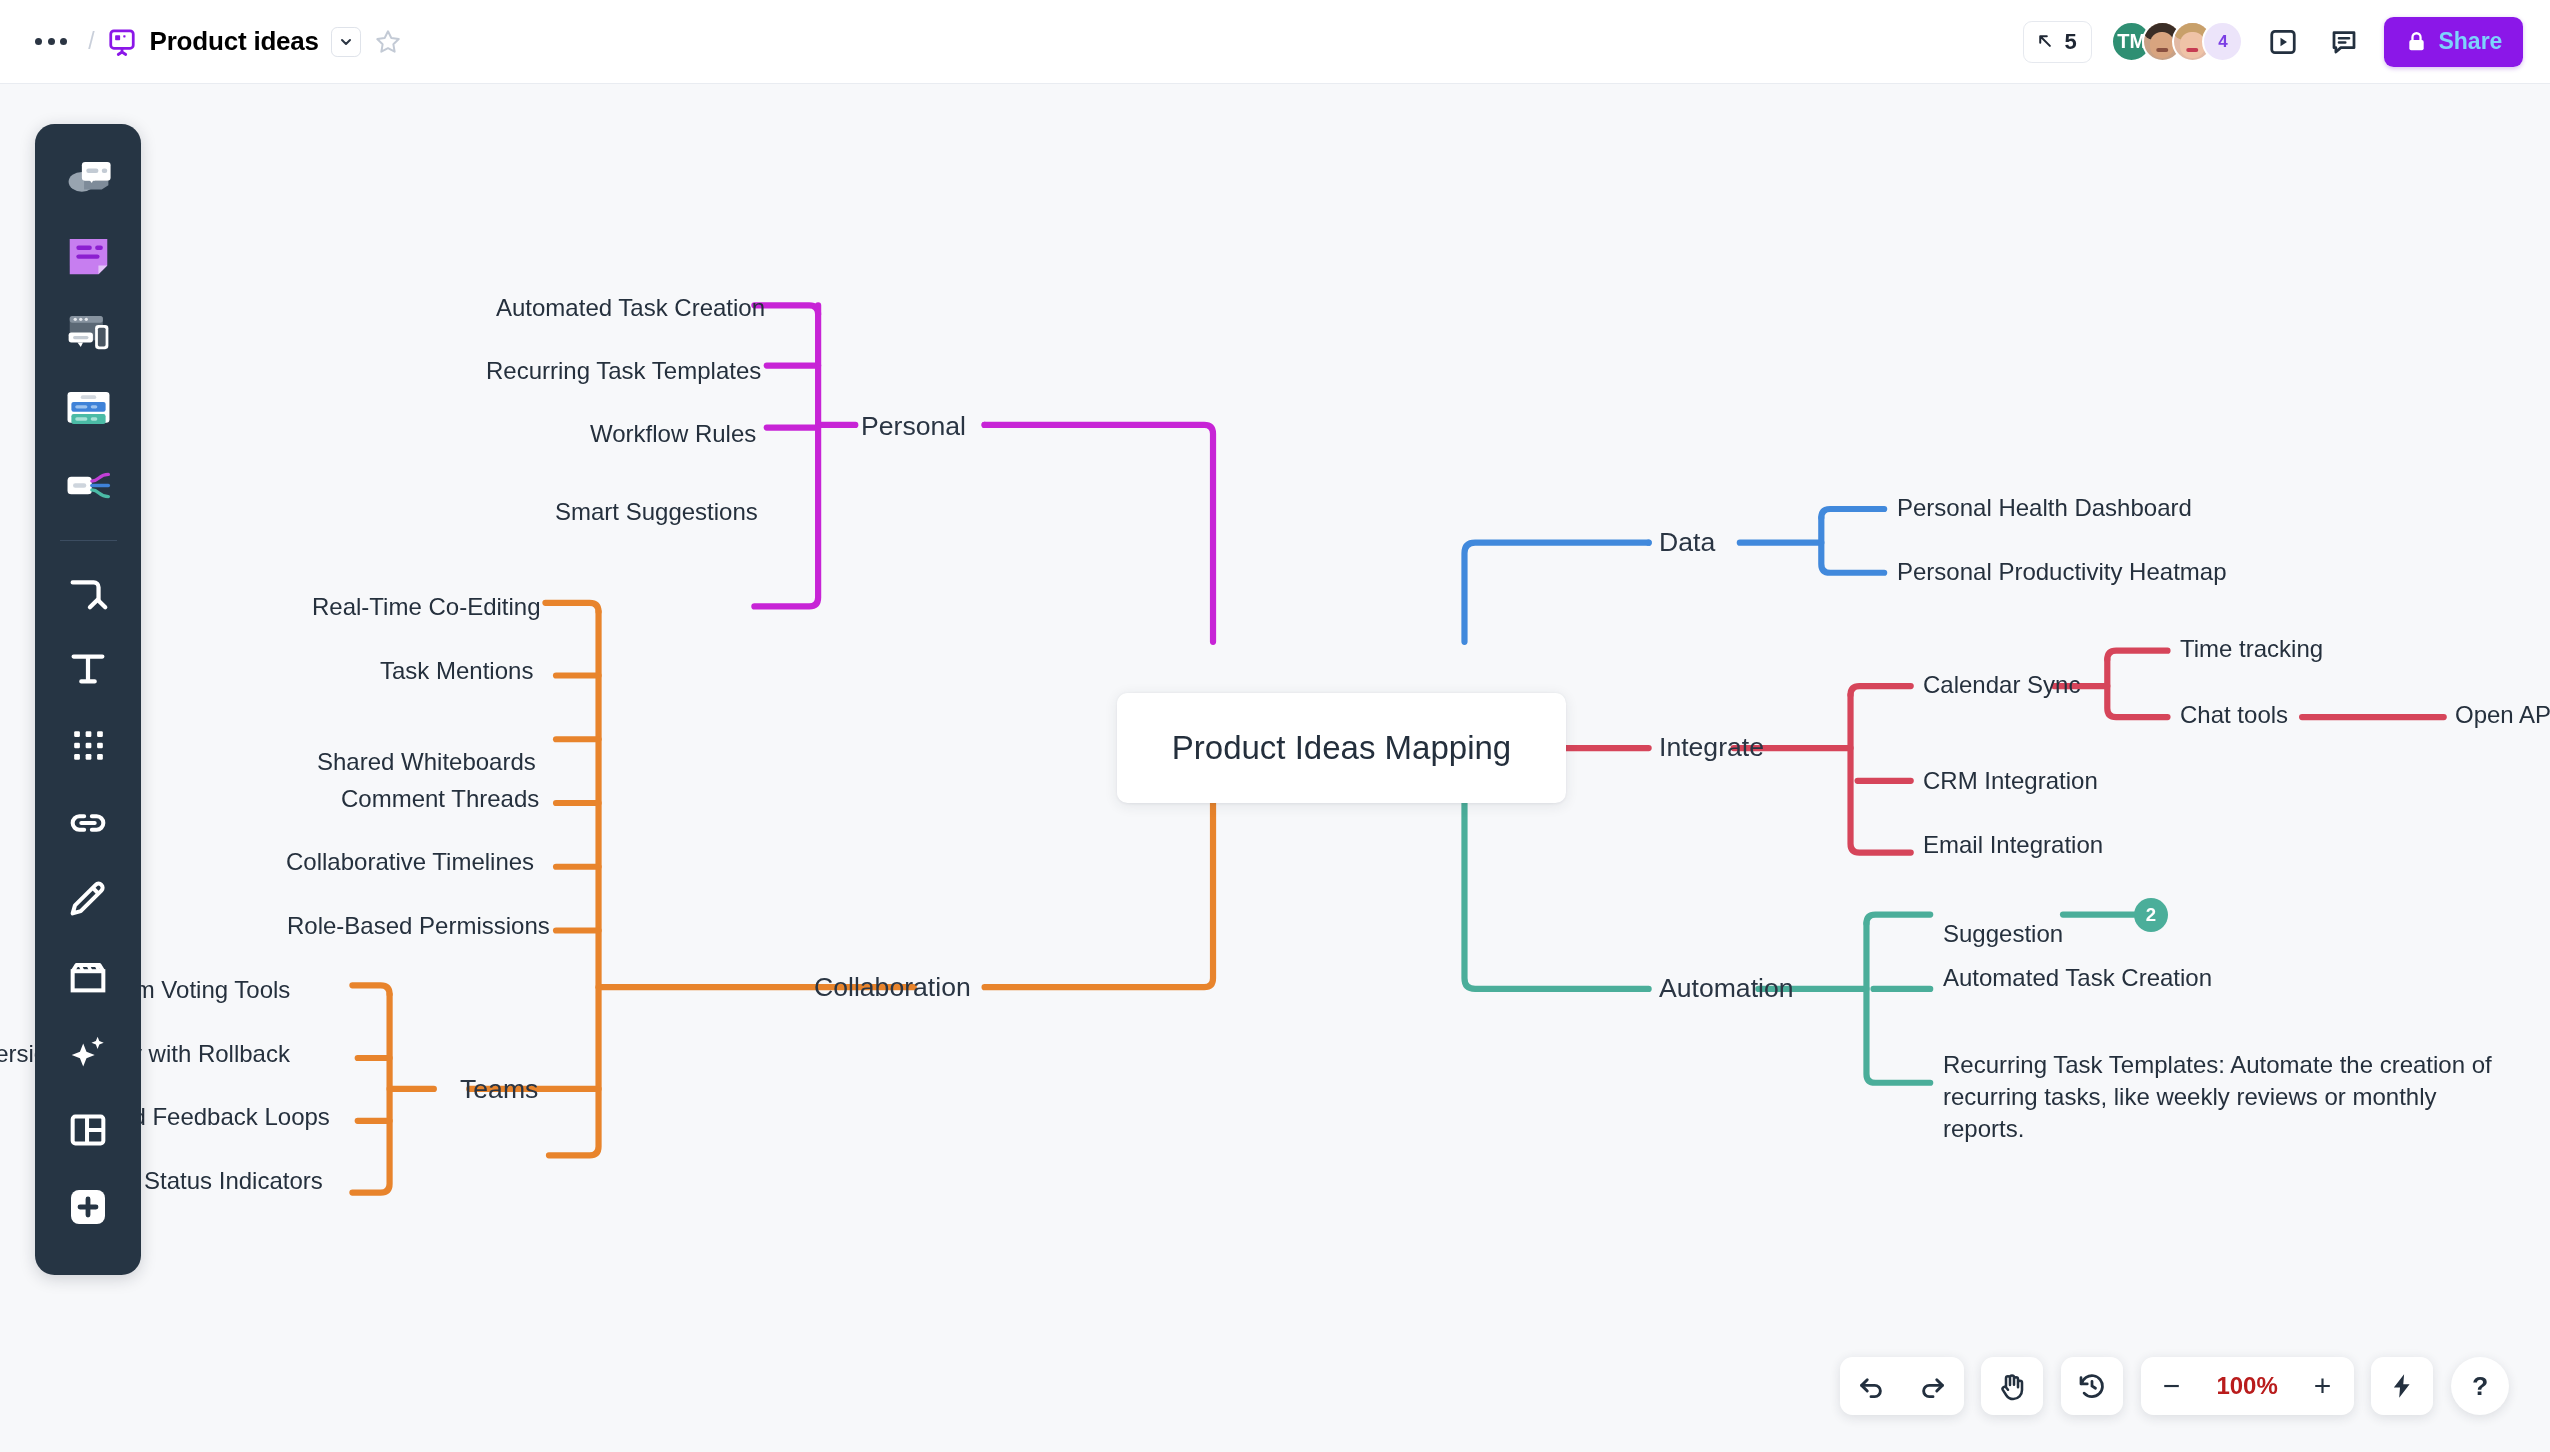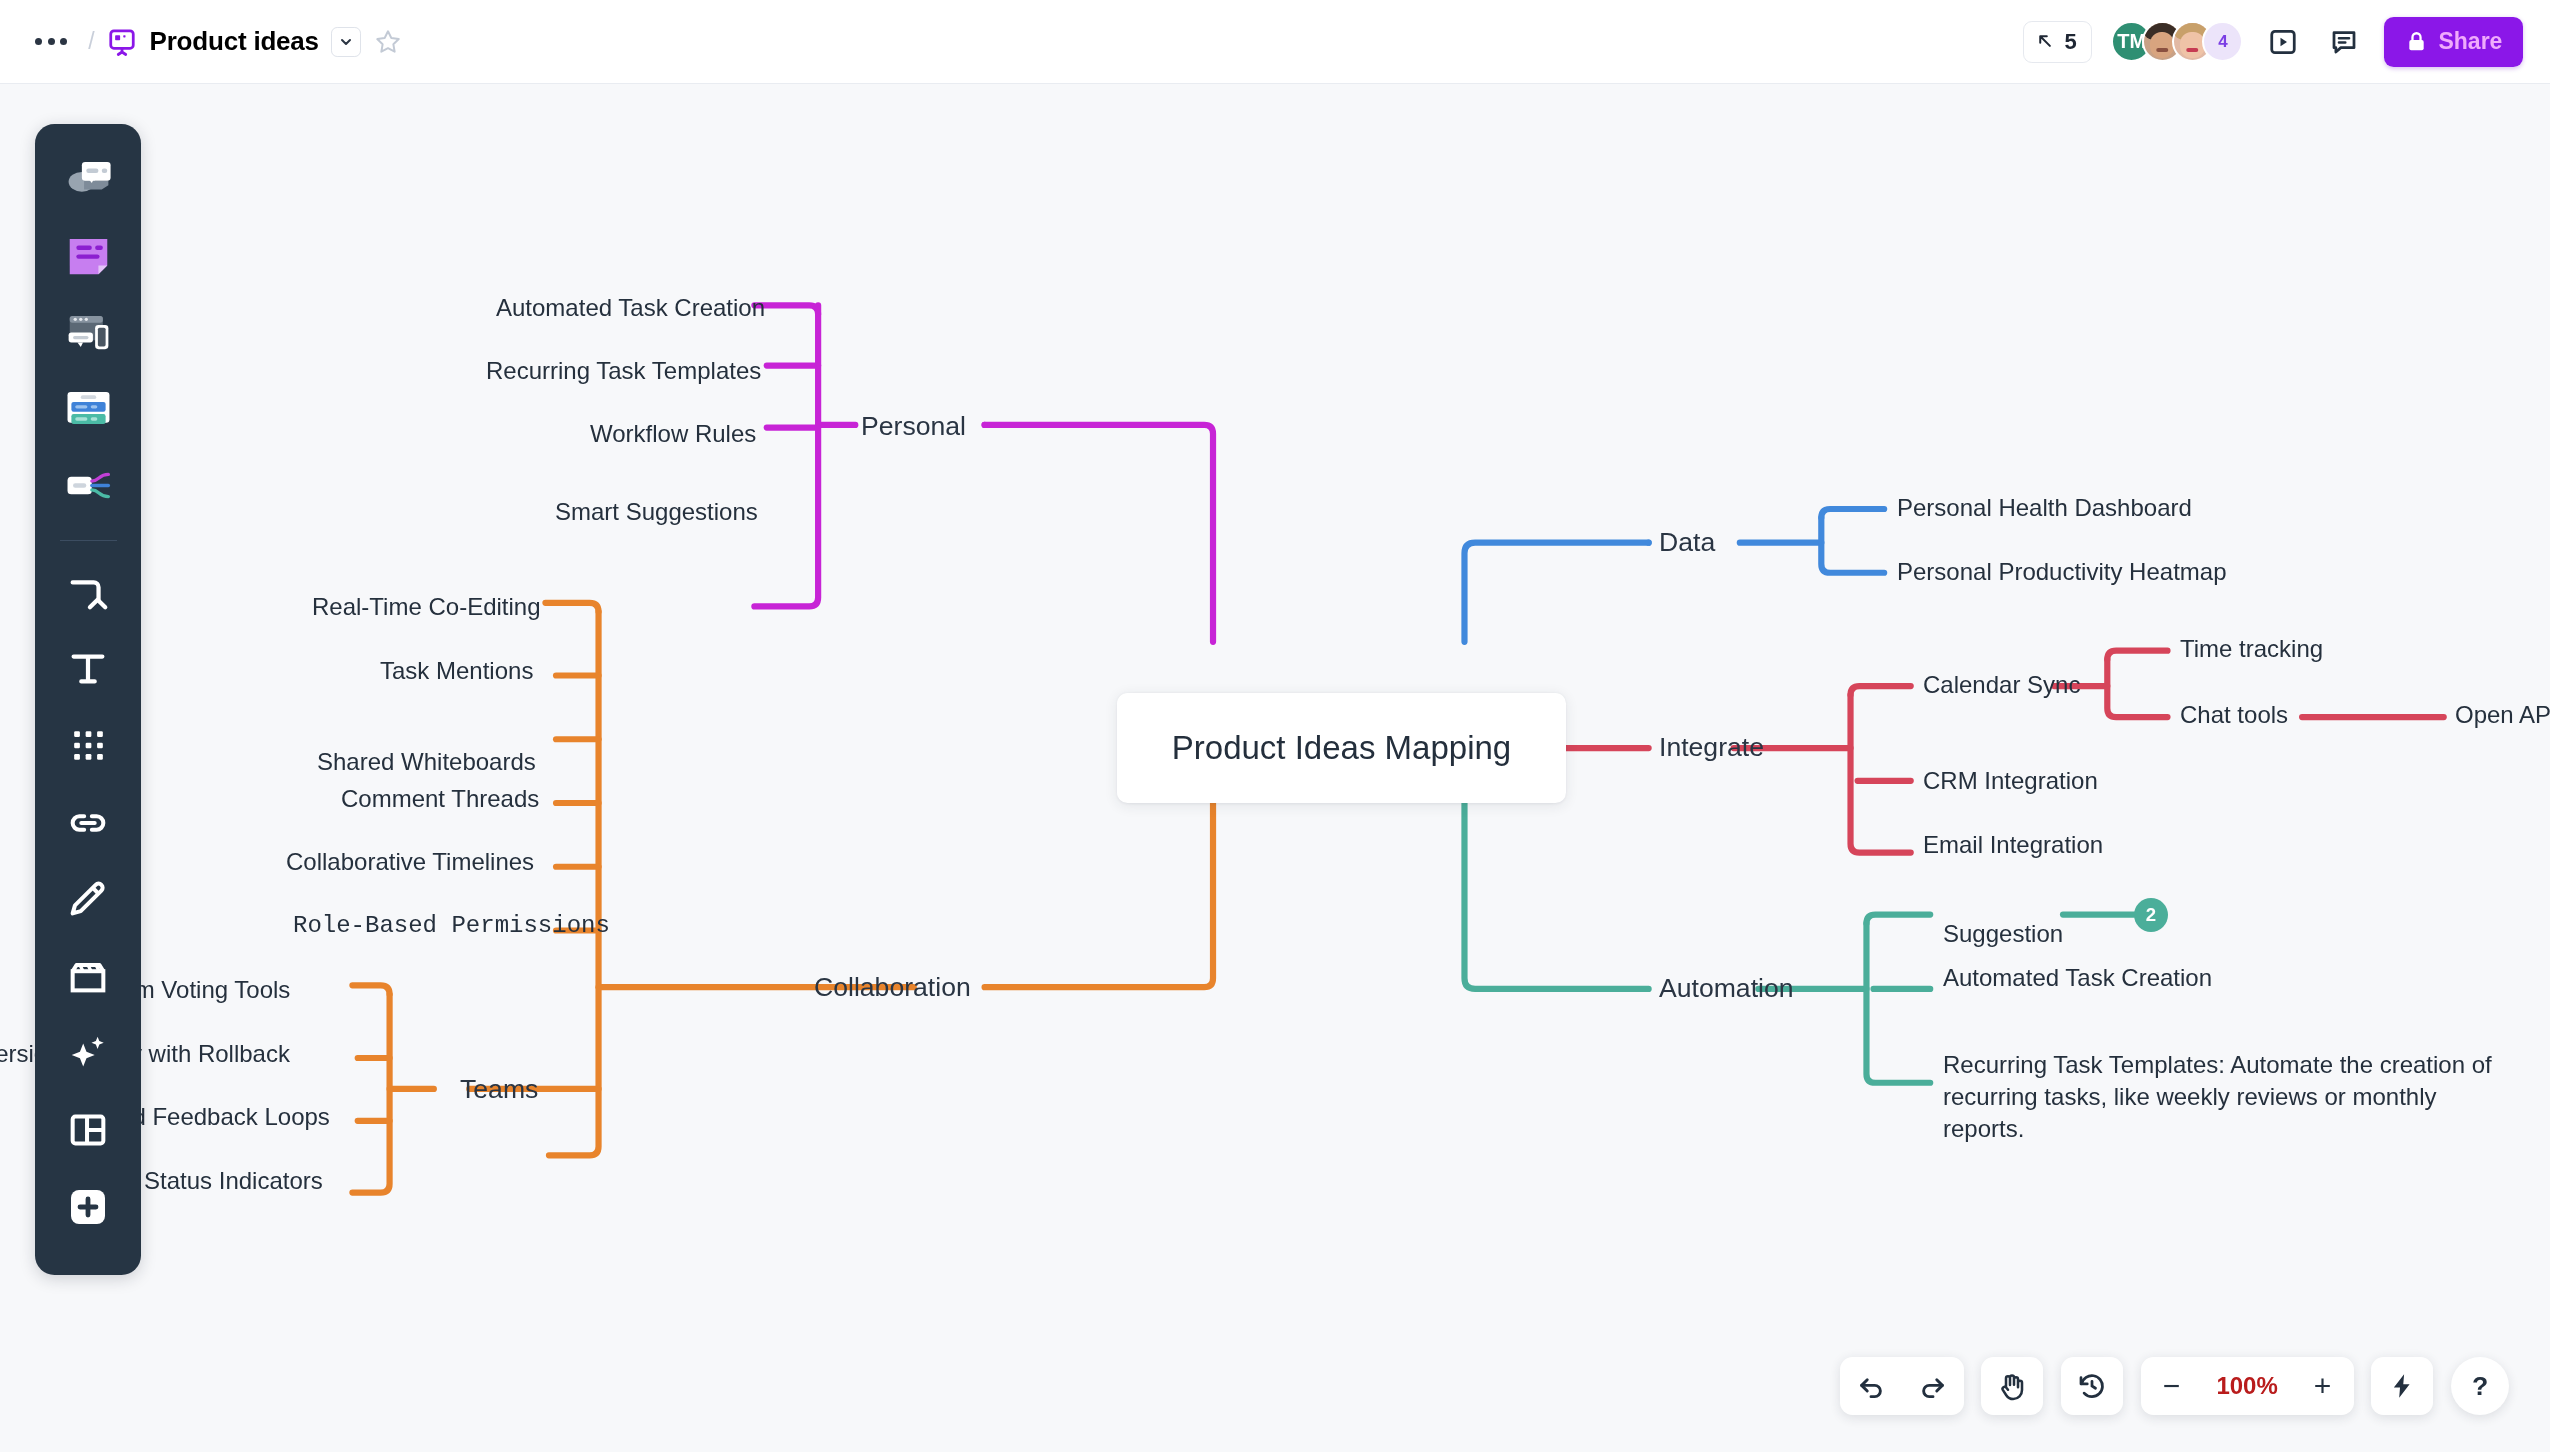--- a/index.html
+++ b/index.html
@@ -66,21 +66,21 @@
   .face-hair { position:absolute; left:0; right:0; top:-2.7px; height:21px; border-radius:50% 50% 42% 42%; }
   .face-skin { position:absolute; left:6.2px; right:6.2px; top:8.9px; bottom:1.8px; border-radius:46%; }
   .face-mouth { position:absolute; left:50%; transform:translateX(-50%); bottom:8px; width:11.5px; height:4.4px; border-radius:3.5px; }
   .icon-btn {
     width: 41px; height: 41px; display: flex;
     align-items: center; justify-content: center;
     cursor: pointer; border-radius: 7px;
   }
   .share-btn {
     display: flex; align-items: center; gap: 10.6px;
-    background: #8B17E8; color: #f0abfc;
+    background: #8B17E8; color: #7dd3fc;
     border-radius: 9.7px; padding: 11.5px 21px;
     font-size: 23px; font-weight: 700; cursor: pointer;
     box-shadow: 0 1.8px 4.4px rgba(110,20,200,.25);
   }
 
   
   #canvas {
     position: absolute; left: 0; top: 84px;
     width: 2550px; height: 1368px;
     background: #F7F8FA;
@@ -321,21 +321,21 @@
   <div class="node-label" style="left:486px; top:271px;">Recurring Task Templates</div>
   <div class="node-label" style="left:590px; top:334px;">Workflow Rules</div>
   <div class="node-label" style="left:555px; top:412px;">Smart Suggestions</div>
 
   <div class="node-label node-branch" style="left:814px; top:886px;">Collaboration</div>
   <div class="node-label" style="left:312px; top:507px;">Real-Time Co-Editing</div>
   <div class="node-label" style="left:380px; top:571px;">Task Mentions</div>
   <div class="node-label" style="left:317px; top:662px;">Shared Whiteboards</div>
   <div class="node-label" style="left:341px; top:699px;">Comment Threads</div>
   <div class="node-label" style="left:286px; top:762px;">Collaborative Timelines</div>
-  <div class="node-label" style="left:293px; top:826px;font-family:Liberation Mono, monospace;">Role-Based Permissions</div>
+  <div class="node-label" style="left:287px; top:826px;">Role-Based Permissions</div>
 
   <div class="node-label node-branch" style="left:460px; top:988px;">Teams</div>
   <div class="node-label" style="left:96px; top:890px;">Team Voting Tools</div>
   <div class="node-label" style="left:-19.5px; top:954px;">Version History with Rollback</div>
   <div class="node-label" style="left:43px; top:1017px;">Threaded Feedback Loops</div>
   <div class="node-label" style="left:144px; top:1081px;">Status Indicators</div>
 
   <div class="node-label node-branch" style="left:1659px; top:441px;">Data</div>
   <div class="node-label" style="left:1897px; top:408px;">Personal Health Dashboard</div>
   <div class="node-label" style="left:1897px; top:472px;">Personal Productivity Heatmap</div>

